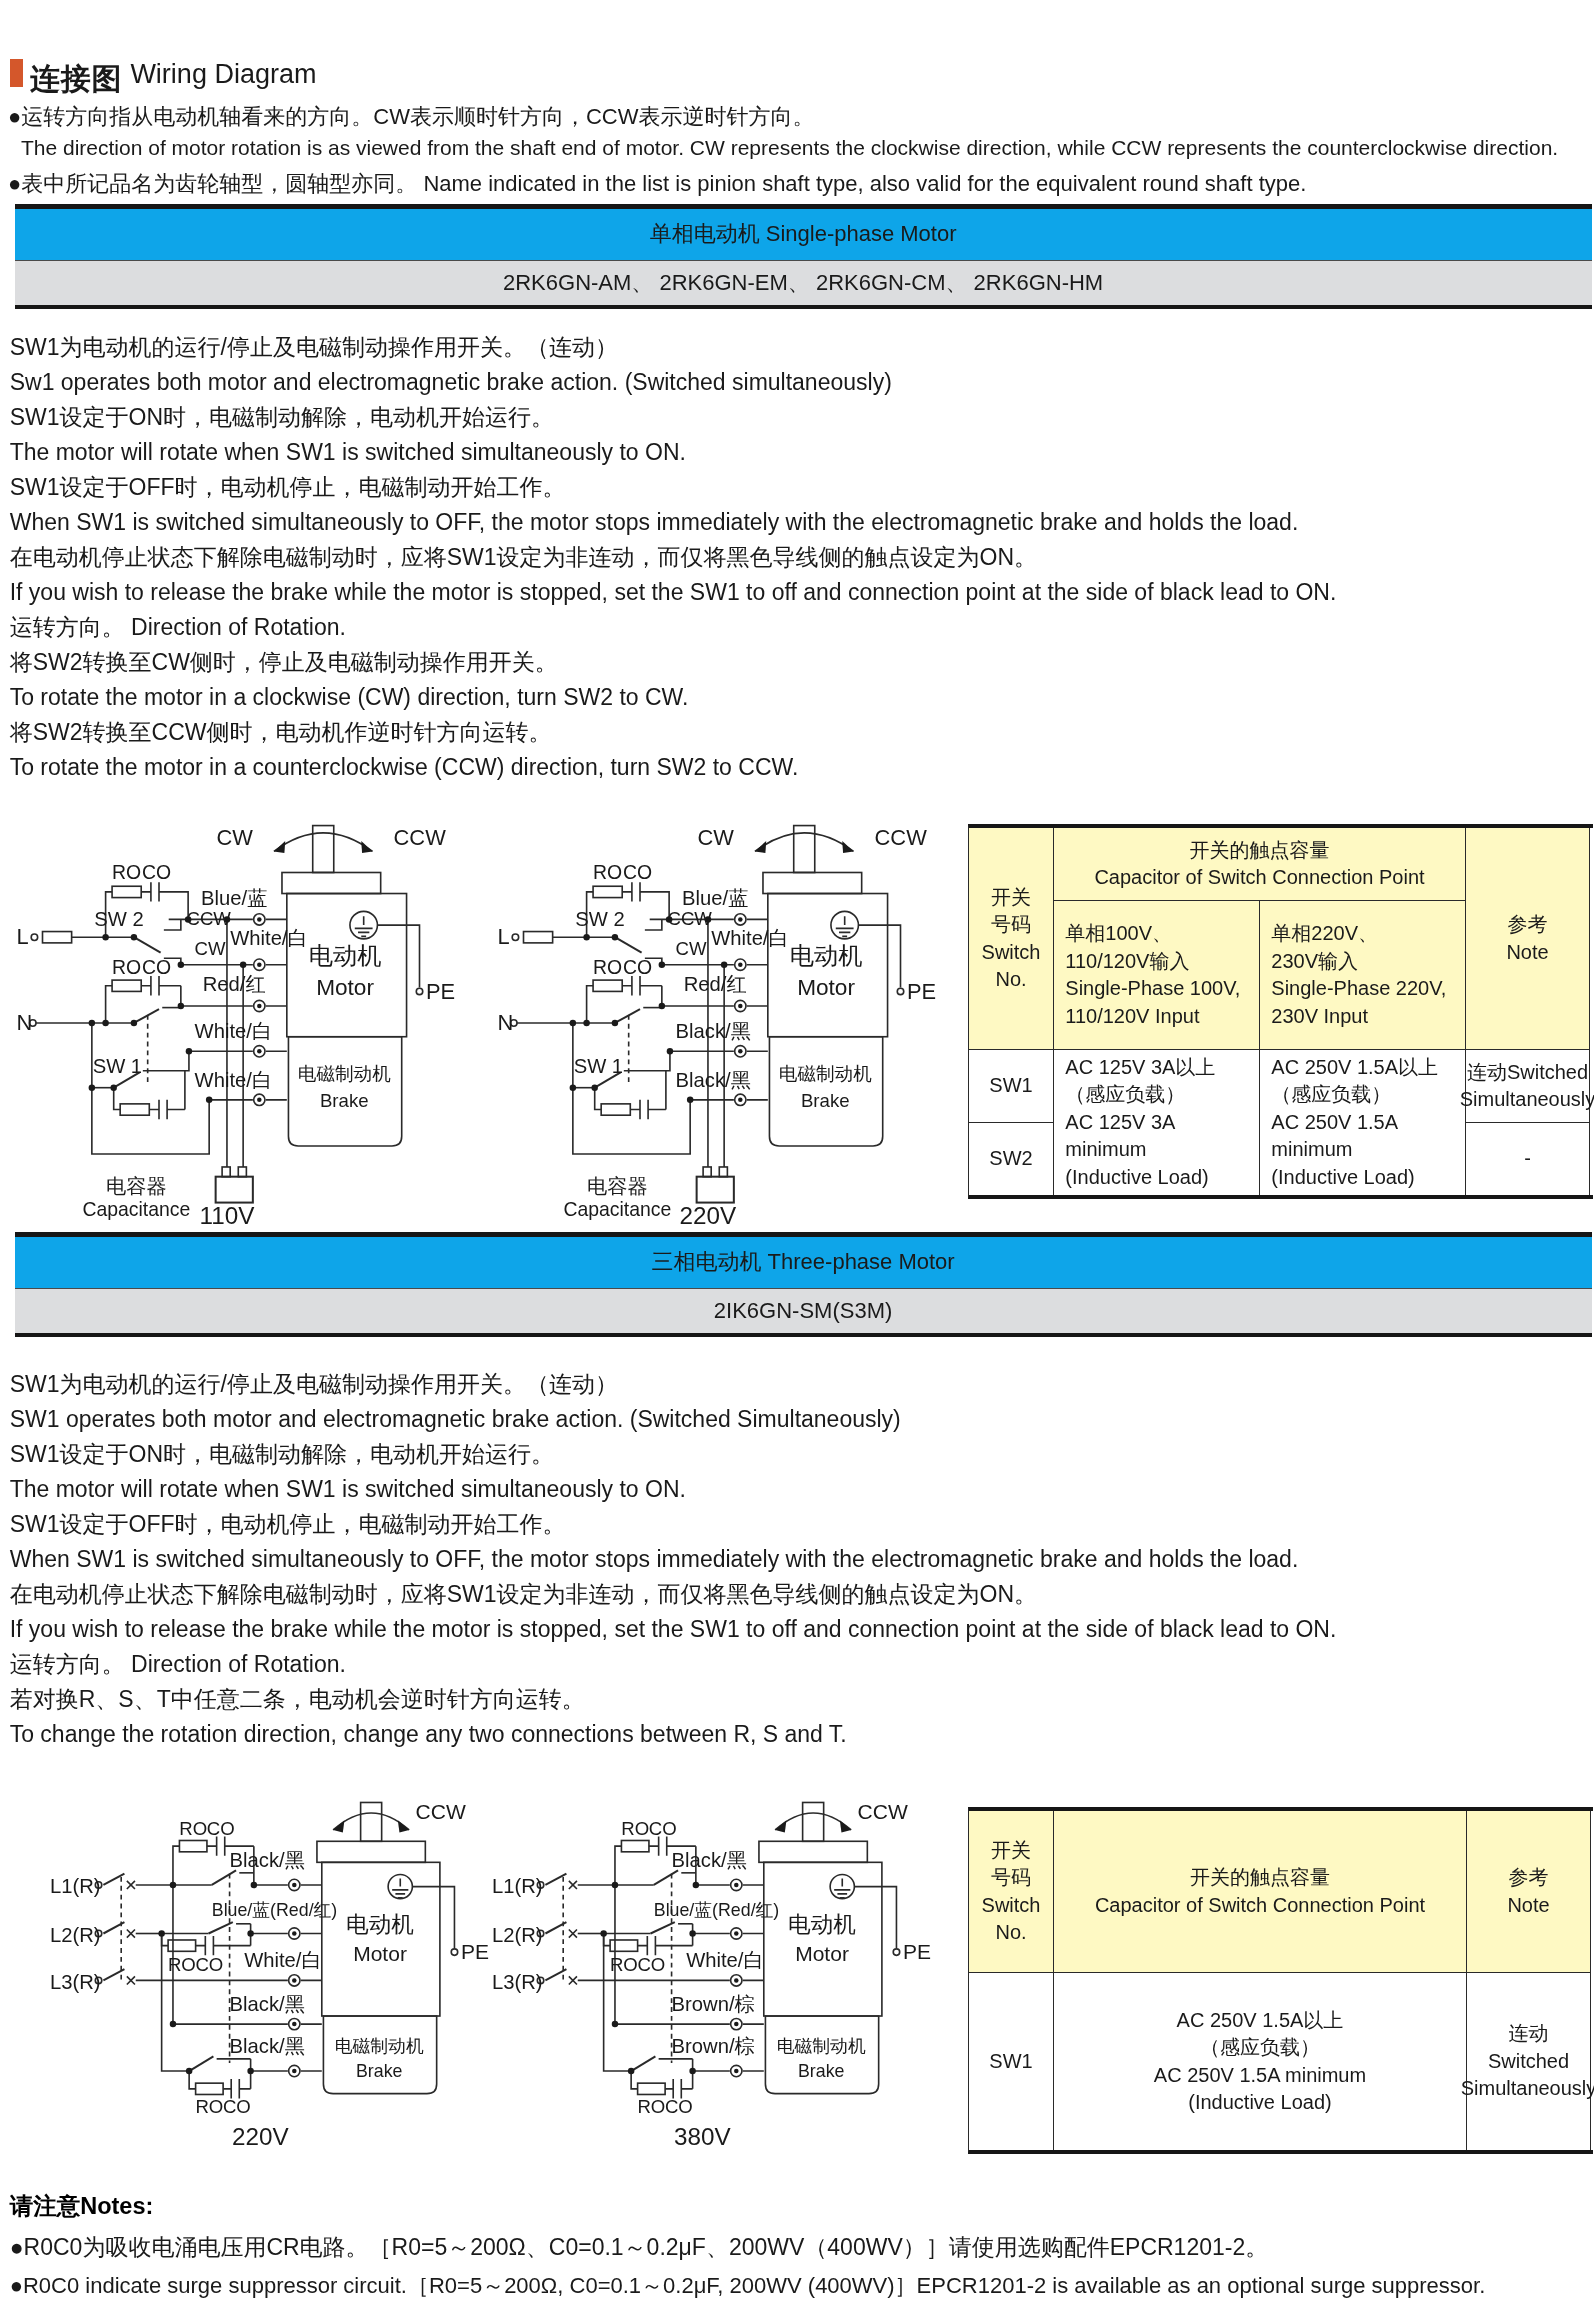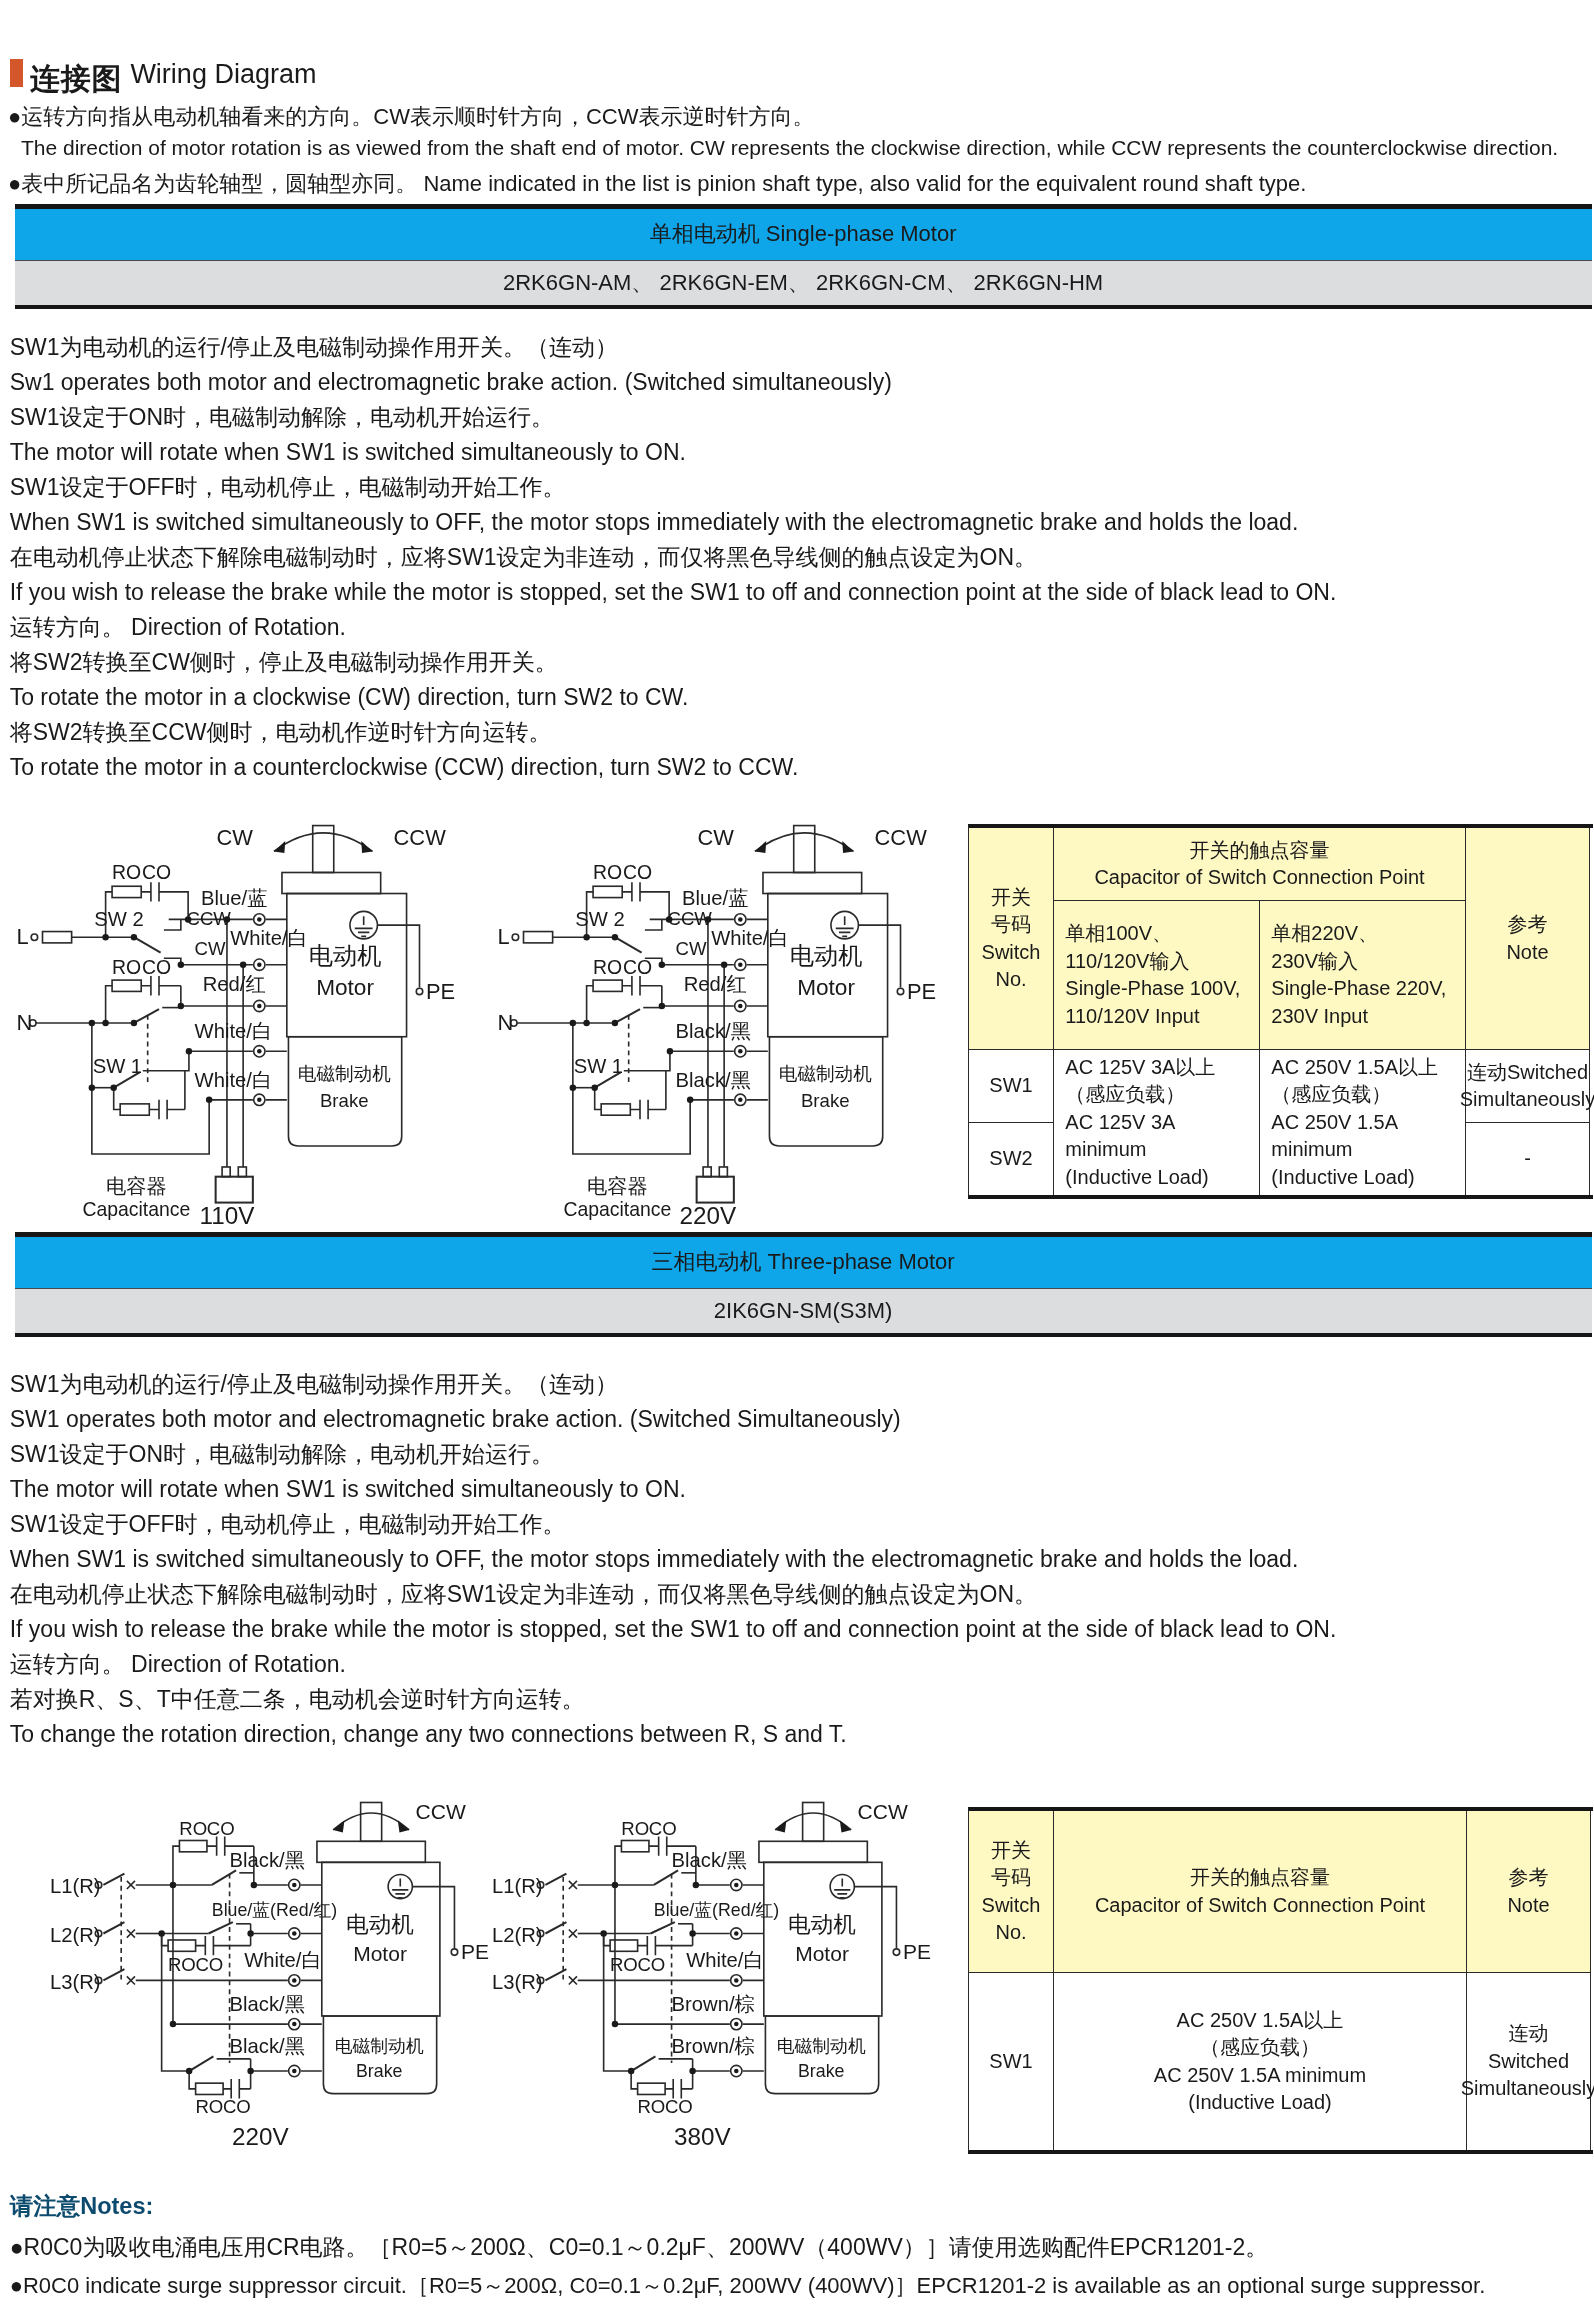--- a/index.html
+++ b/index.html
@@ -38,21 +38,21 @@
   .spec-table .nb{border-bottom:none;}
   .t1{left:968px;top:824px;width:624px;grid-template-columns:85px 206px 206px 124px;grid-template-rows:73px 149px 73px 72px;}
   .t1 .c-swno{grid-column:1;grid-row:1/3;}
   .t1 .c-grp{grid-column:2/4;grid-row:1;}
   .t1 .c-note{grid-column:4;grid-row:1/3;}
   .t1 .c-cap1{grid-column:2;grid-row:3/5;}
   .t1 .c-cap2{grid-column:3;grid-row:3/5;}
   .t2{left:968px;top:1807px;width:624px;grid-template-columns:85px 413px 124px;grid-template-rows:162px 177px;}
 
   
-  .notes-heading{position:absolute;font-size:23.5px;font-weight:bold;color:#0c4a6e;}
+  .notes-heading{position:absolute;font-size:23.5px;font-weight:bold;color:#000000;}
   .note-line{position:absolute;font-size:23px;white-space:nowrap;}
 </style>
 </head>
 <body>
 
 <div class="page">
 
   <div class="title-row">
     <div class="title-square"></div>
     <span class="title-cn">连接图</span>

